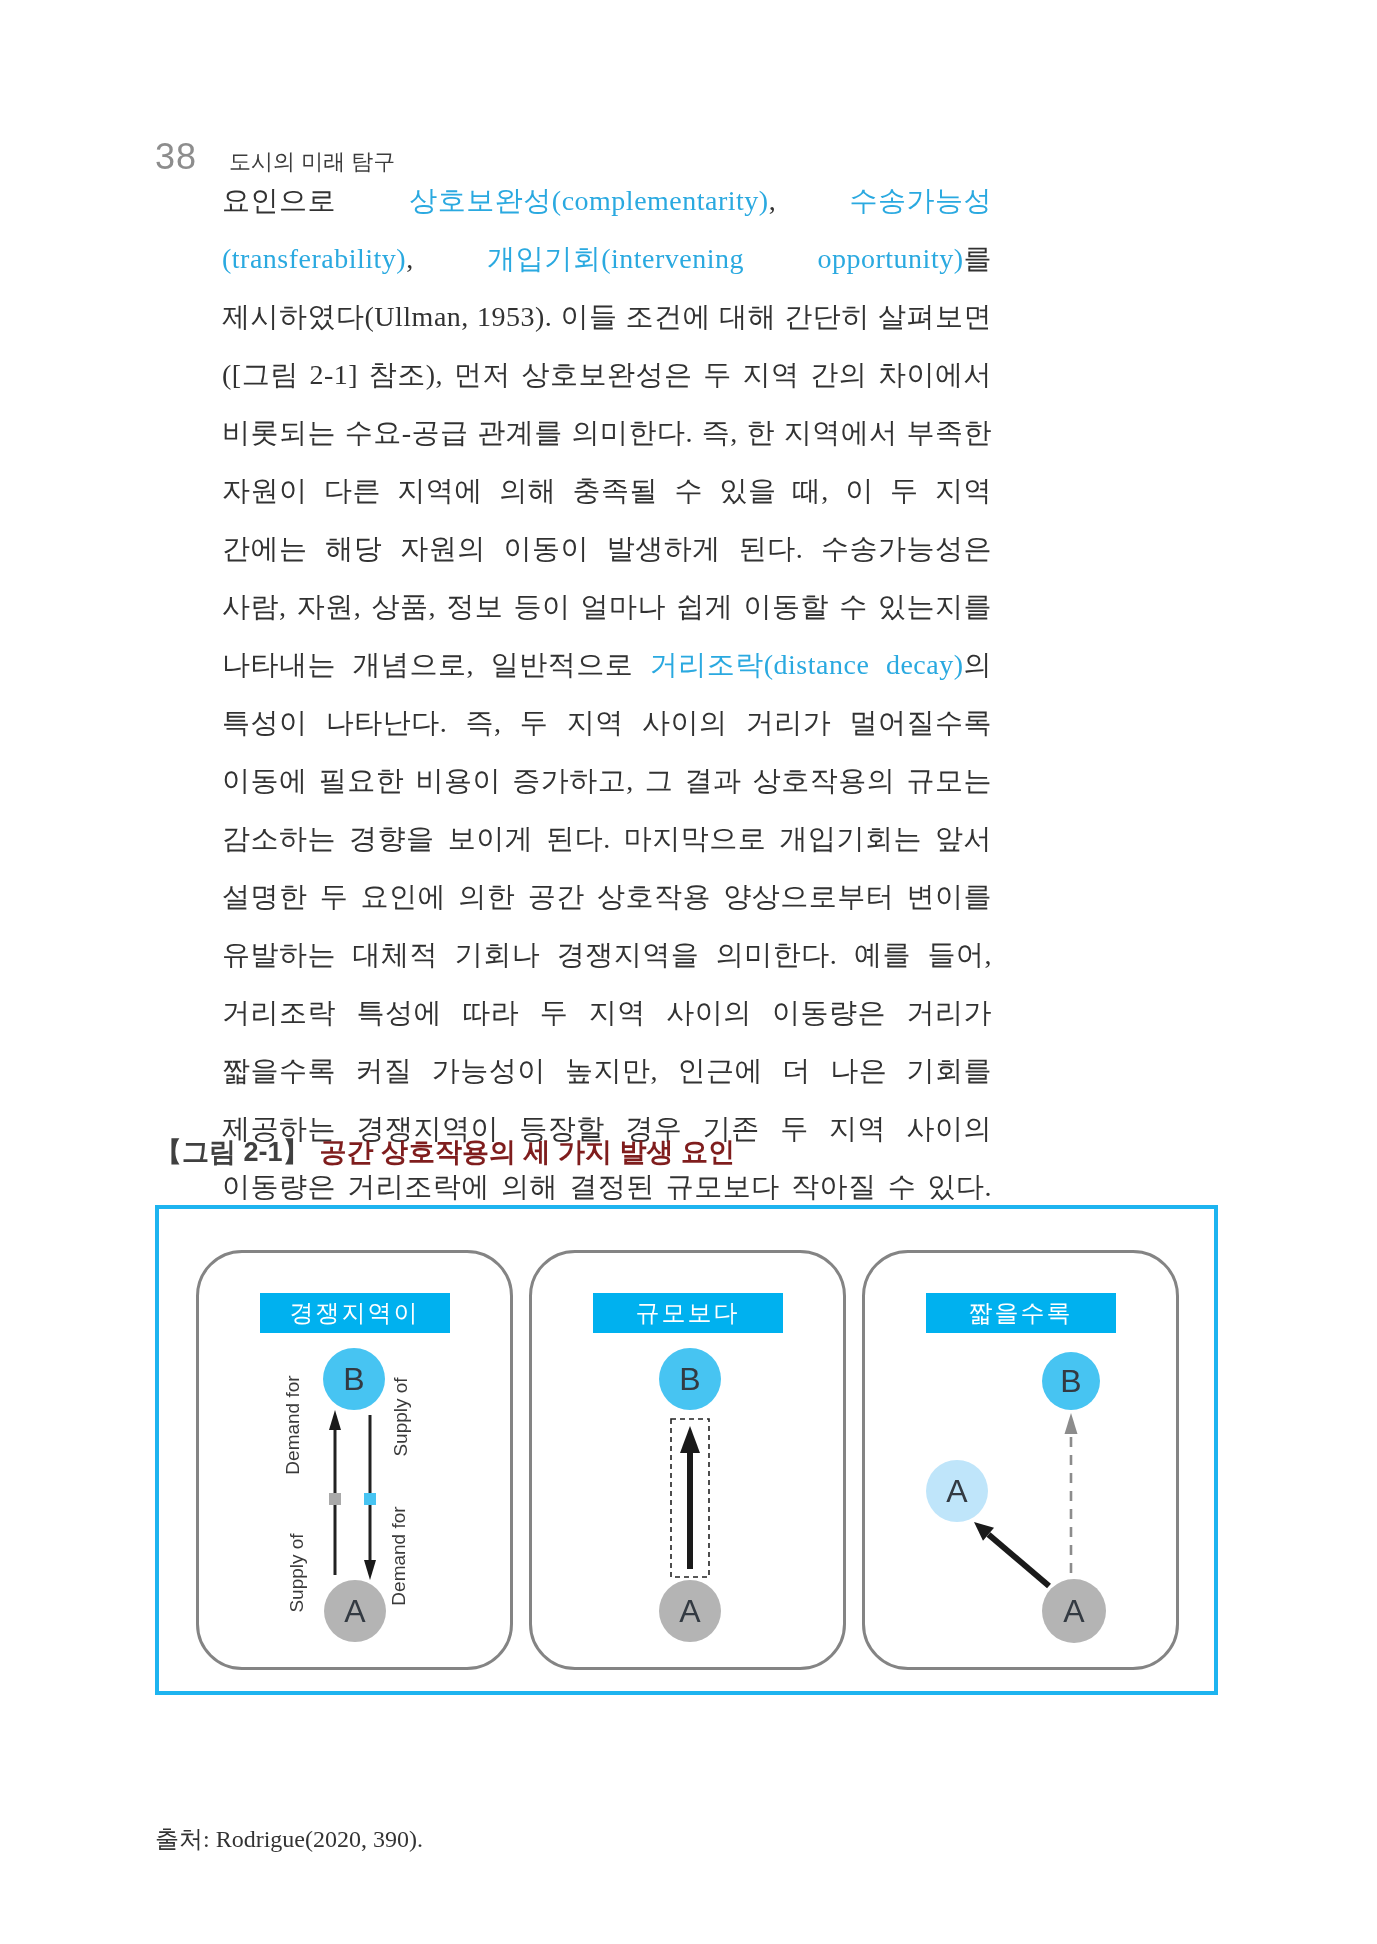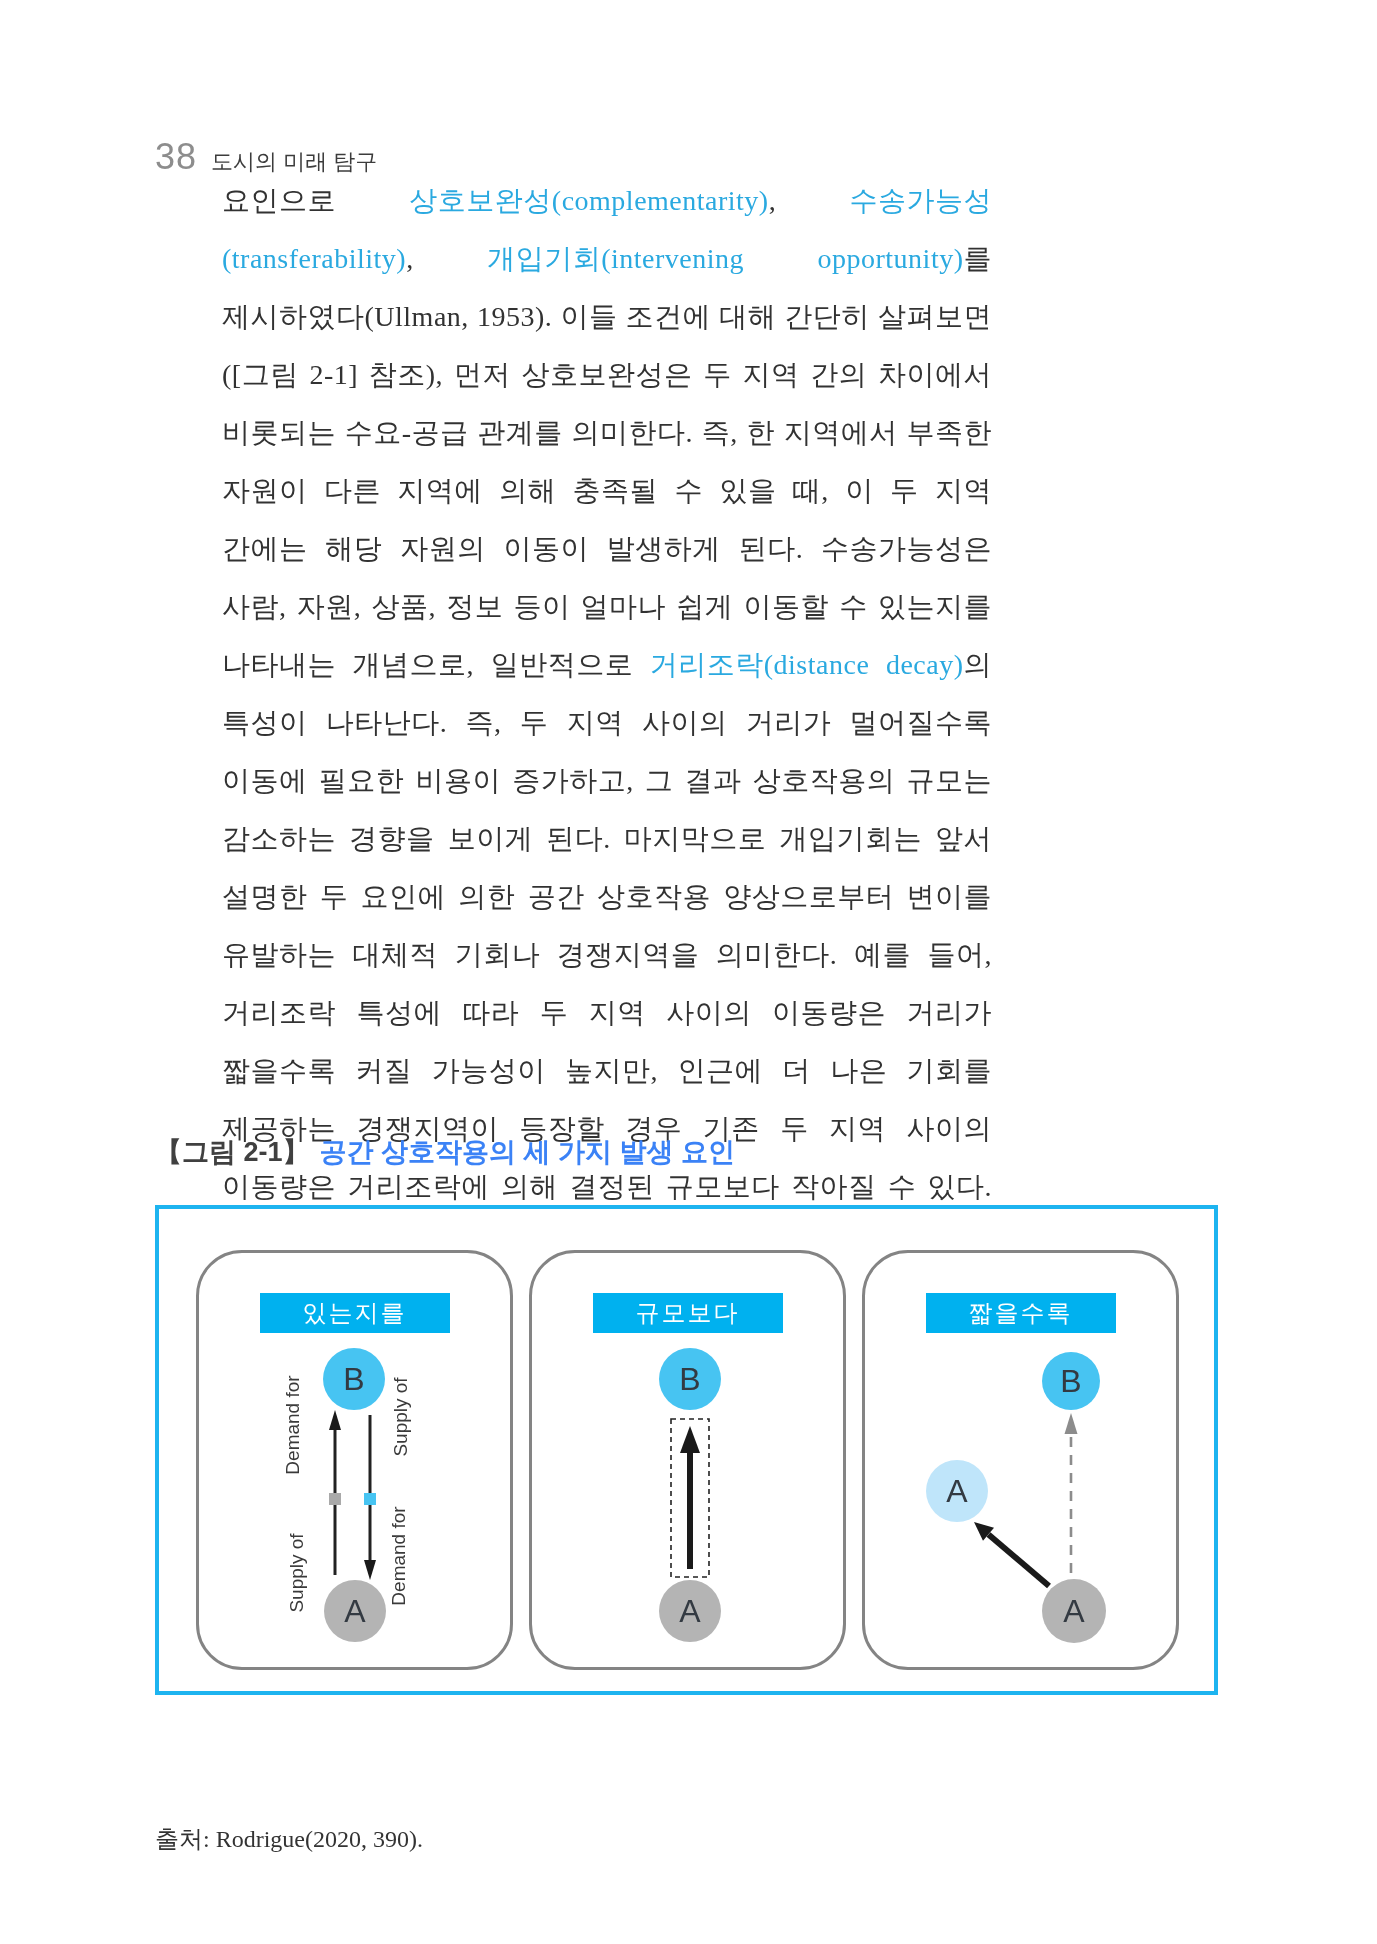--- a/index.html
+++ b/index.html
@@ -2,36 +2,36 @@
 <html><head>
 <meta charset="utf-8">
 <style>
   html,body{margin:0;padding:0;background:#e8e8e8;}
   .page{
     position:relative;width:1377px;height:1944px;background:#ffffff;
     font-family:"Liberation Serif","DejaVu Serif",serif;color:#333;
     margin:0 auto;overflow:hidden;
   }
   
-  .header{position:absolute;left:155px;top:136px;display:flex;align-items:baseline;gap:14px;
+  .header{position:absolute;left:155px;top:136px;display:flex;align-items:baseline;gap:32px;
     font-family:"Liberation Sans","DejaVu Sans",sans-serif;}
   .pagenum{font-size:36px;color:#8d8d8d;font-weight:400;letter-spacing:1px;}
   .running{font-size:22px;color:#3c3c3c;}
   
   .para{
     position:absolute;left:222px;top:172px;width:770px;margin:0;
     font-size:28px;line-height:58px;text-align:justify;text-align-last:justify;
     word-break:keep-all;color:#323232;letter-spacing:0.5px;
   }
   .blue{color:#2aa9e0;margin-top:12px;}
   
   .caption{position:absolute;left:155px;top:1134px;
     font-family:"Liberation Sans","DejaVu Sans",sans-serif;font-size:27px;font-weight:bold;}
   .caption .tag{color:#404040;margin-right:10px;}
-  .caption .cap{color:#3b82f6;font-weight:600;}
+  .caption .cap{color:#7f1d1d;font-weight:600;}
   
   .figbox{
     position:absolute;left:155px;top:1205px;width:1063px;height:490px;
     border:4px solid #1db4f0;box-sizing:border-box;background:#fff;
     display:flex;gap:16px;padding:41px 35px 24px 37px;
   }
   .panel{
     position:relative;width:317px;height:420px;box-sizing:border-box;
     border:3px solid #848484;border-radius:46px;background:#fff;flex:0 0 auto;
   }
@@ -84,21 +84,21 @@
         <text class="sidetxt" text-anchor="middle" transform="translate(100,172) rotate(-90)">Demand for</text>
         <text class="sidetxt" text-anchor="middle" transform="translate(104,320) rotate(-90)">Supply of</text>
         <text class="sidetxt" text-anchor="middle" transform="translate(208,164) rotate(-90)">Supply of</text>
         <text class="sidetxt" text-anchor="middle" transform="translate(206,303) rotate(-90)">Demand for</text>
 
         <circle cx="155" cy="126" r="31" fill="#47c4f2"></circle>
         <text class="nodetxt" x="155" y="137" text-anchor="middle">B</text>
         <circle cx="156" cy="358" r="31" fill="#b4b4b4"></circle>
         <text class="nodetxt" x="156" y="369" text-anchor="middle">A</text>
       </svg>
-      <div class="band">있는지를</div>
+      <div class="band">경쟁지역이</div>
     </div>
 
     <div class="panel">
       <svg width="311" height="414" viewBox="0 0 311 414">
         <rect class="dashrect" x="139" y="166" width="38" height="158"></rect>
         <line class="thick" x1="158" y1="316" x2="158" y2="198"></line>
         <polygon points="158,173 148,200 168,200" fill="#1a1a1a"></polygon>
         <circle cx="158" cy="126" r="31" fill="#47c4f2"></circle>
         <text class="nodetxt" x="158" y="137" text-anchor="middle">B</text>
         <circle cx="158" cy="358" r="31" fill="#b4b4b4"></circle>

